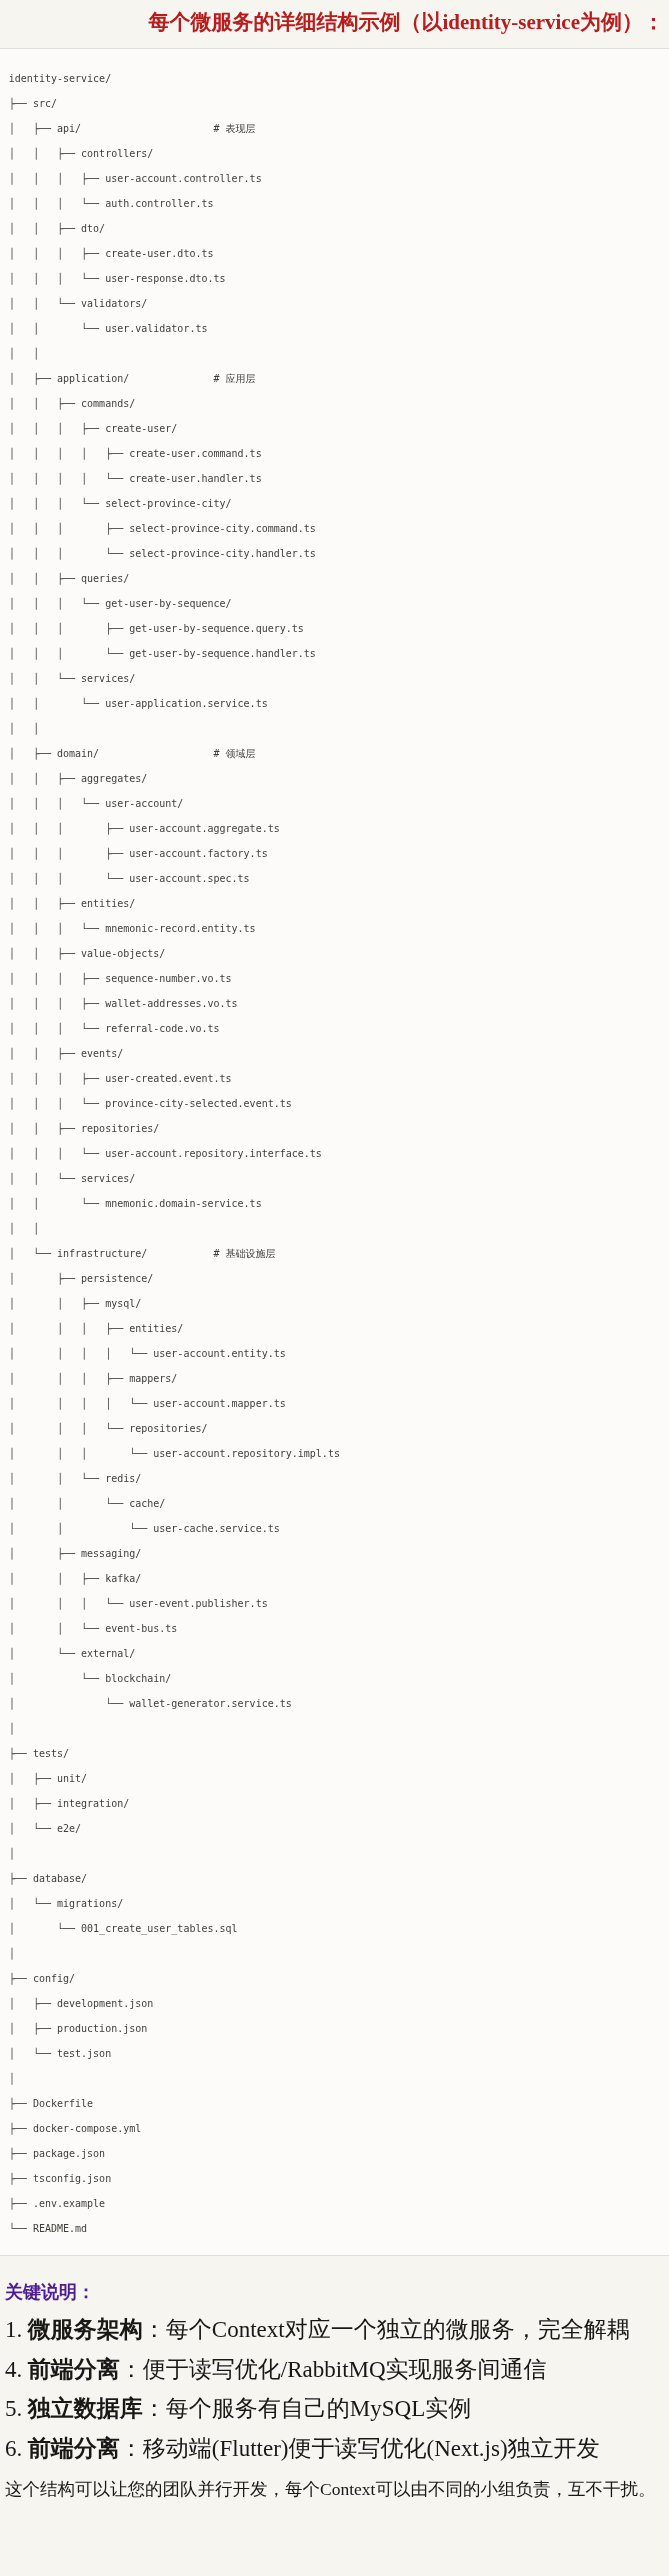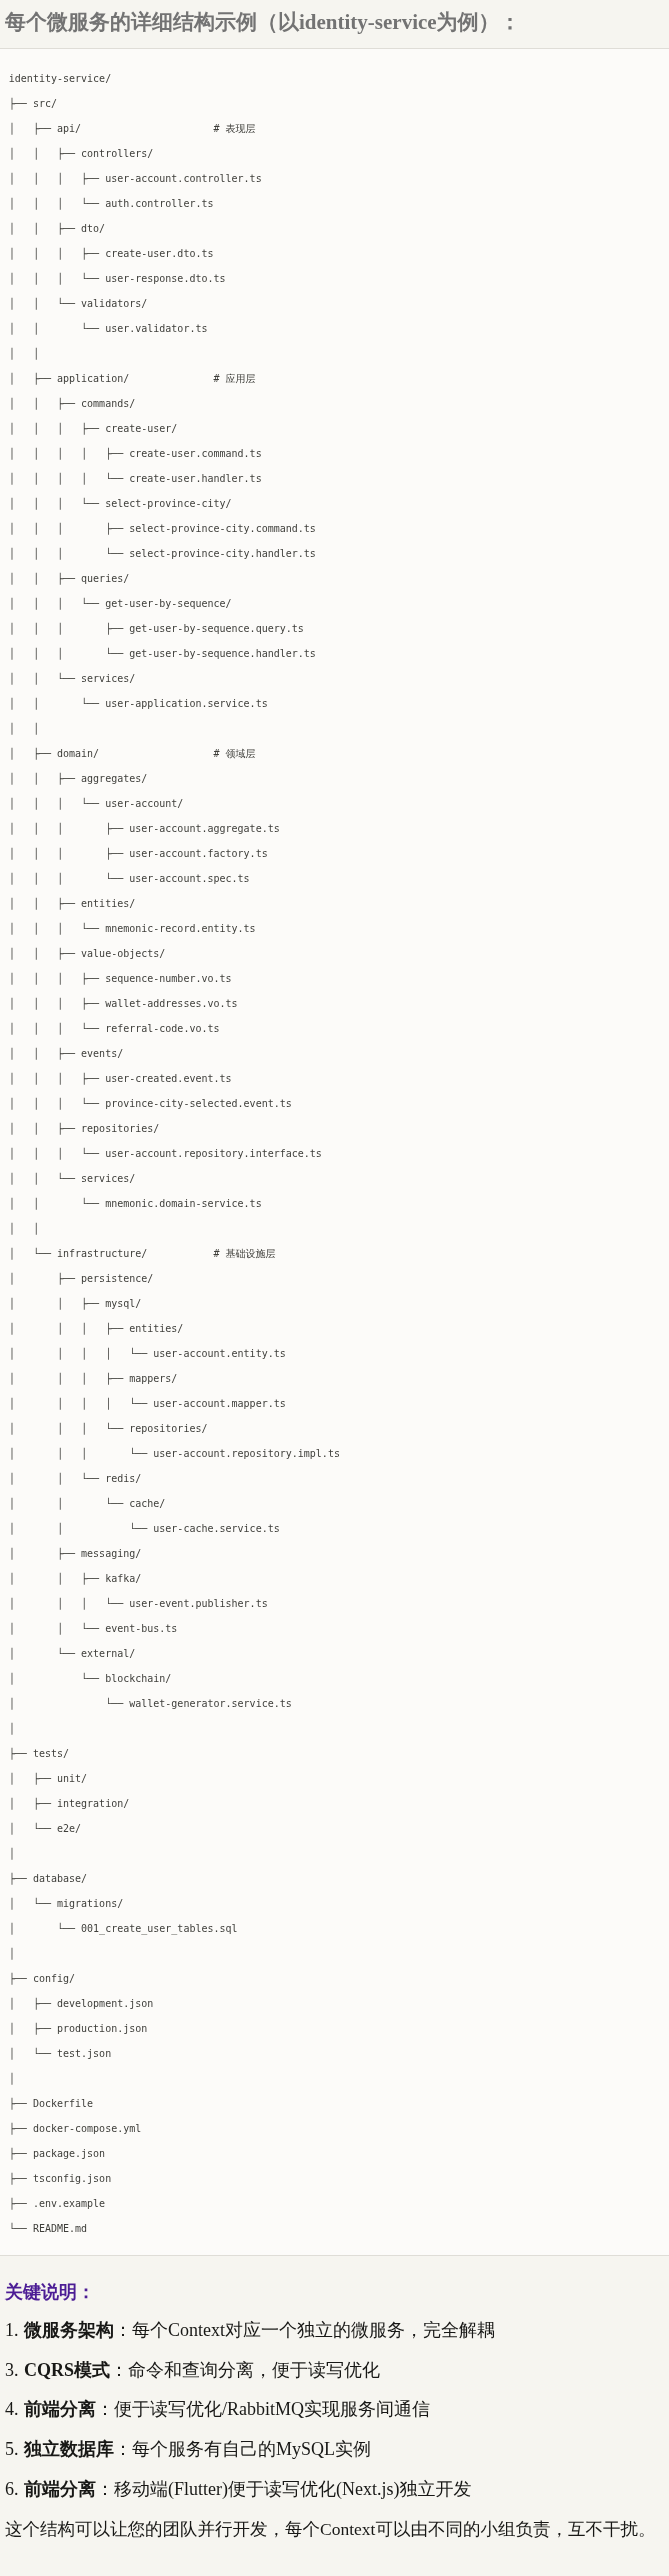--- a/index.html
+++ b/index.html
@@ -17,21 +17,22 @@
     color:var(--text);
     font-family:"Liberation Serif","DejaVu Serif",serif;
   }
   .page{width:669px;overflow:hidden;}
   .title{
     margin:0 0 11.3px 0;
     padding:7.5px 5px 0 5px;
     font-size:21px;
     font-weight:bold;
     line-height:29px;
-    color:#737373;
+    color:#b91c1c;
+    text-align:right;
   }
   .tree{
     margin:0;
     background:var(--code-bg);
     border-top:0.6px solid var(--code-border);
     border-bottom:0.6px solid var(--code-border);
     padding:17px 8.8px 14.4px 8.8px;
     font-family:"DejaVu Sans Mono","Liberation Mono",monospace;
     font-size:10px;
     line-height:25px;
@@ -41,21 +42,21 @@
   }
   .notes{padding:0 5px 6.9px 5px;}
   .notes-heading{
     margin:26px 0 15px 0;
     font-size:18px;
     font-weight:bold;
     line-height:21px;
     color:#4c1d95;
   }
   .note{
-    font-size:18px;
+    font-size:23px;
     line-height:24px;
     margin:0 0 15.6px 0;
   }
   .note .num{margin-right:5.6px;}
   .note strong{font-weight:bold;}
   .closing{
     margin:16.3px 0 0 0;
     font-size:17.5px;
     line-height:24px;
   }
@@ -155,21 +156,20 @@
 ├── .env.example
 └── README.md</pre>
 
   <div class="notes">
 
     <h3 class="notes-heading">关键说明：</h3>
 
     <div class="note"><span class="num">1.</span><strong>微服务架构</strong><span>：</span><span>每个Context对应一个独立的微服务，完全解耦</span></div>
 
 
-    <div class="note"><span class="num">3.</span><strong>CQRS模式</strong><span>：</span><span>命令和查询分离，便于读写优化</span></div>
 
     <div class="note"><span class="num">4.</span><strong>前端分离</strong><span>：</span><span>便于读写优化/RabbitMQ实现服务间通信</span></div>
 
     <div class="note"><span class="num">5.</span><strong>独立数据库</strong><span>：</span><span>每个服务有自己的MySQL实例</span></div>
 
     <div class="note"><span class="num">6.</span><strong>前端分离</strong><span>：</span><span>移动端(Flutter)便于读写优化(Next.js)独立开发</span></div>
 
     <p class="closing">这个结构可以让您的团队并行开发，每个Context可以由不同的小组负责，互不干扰。</p>
   </div>
 

